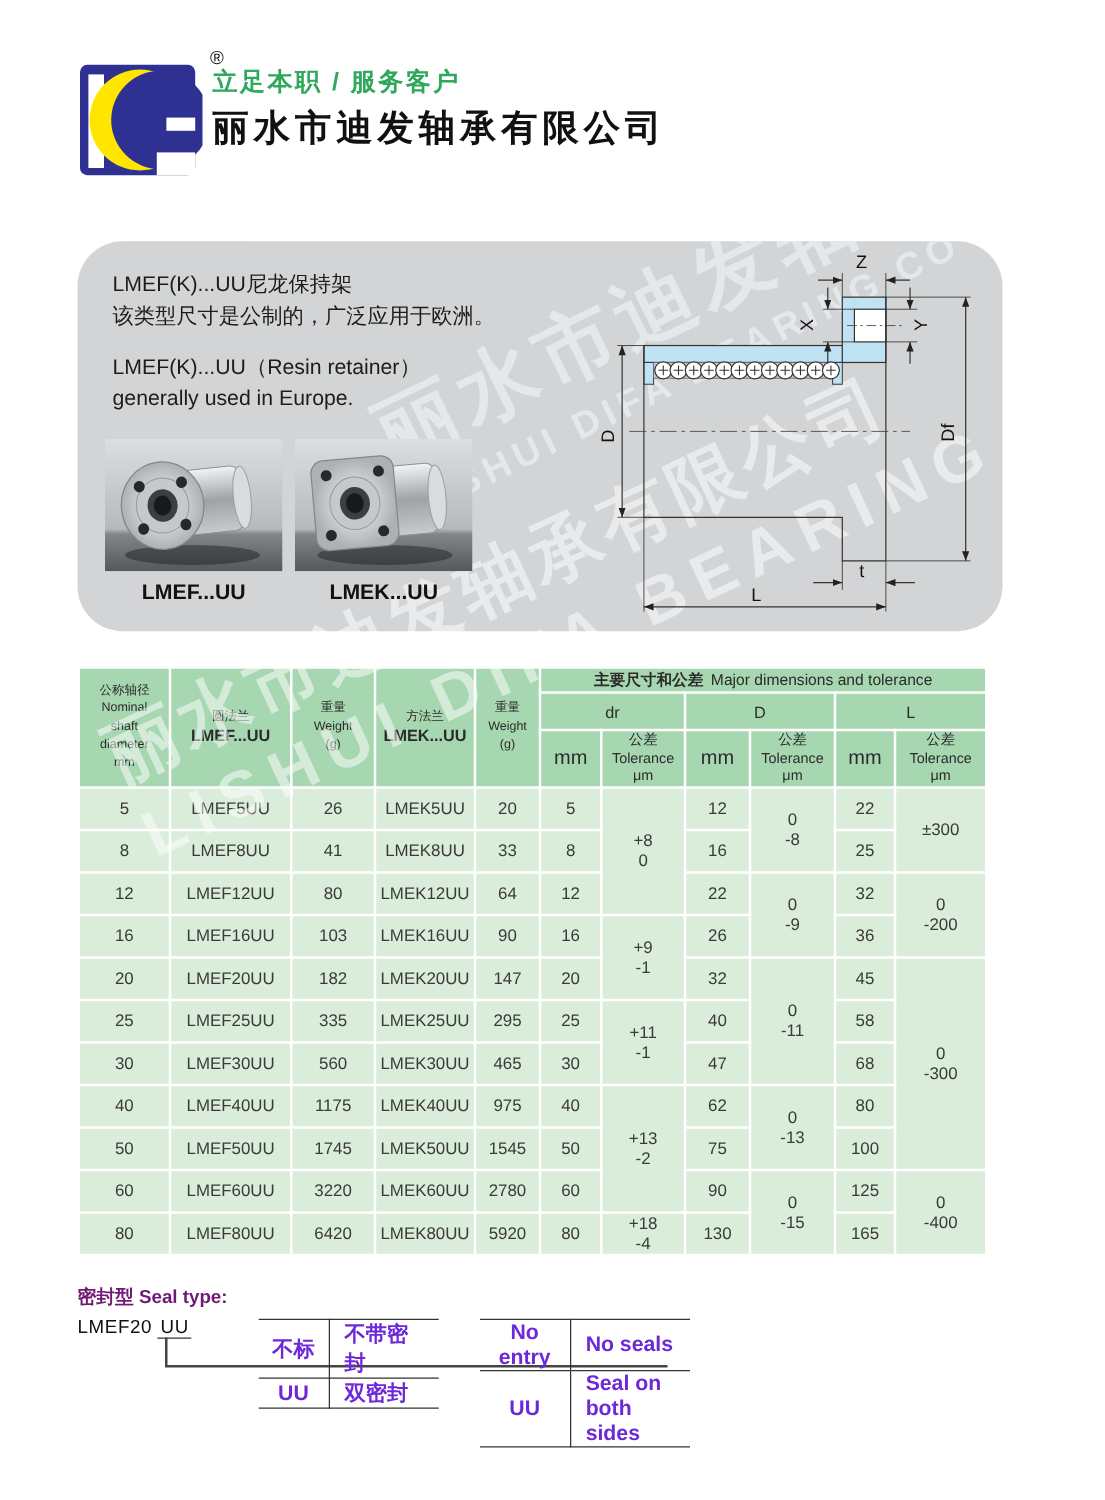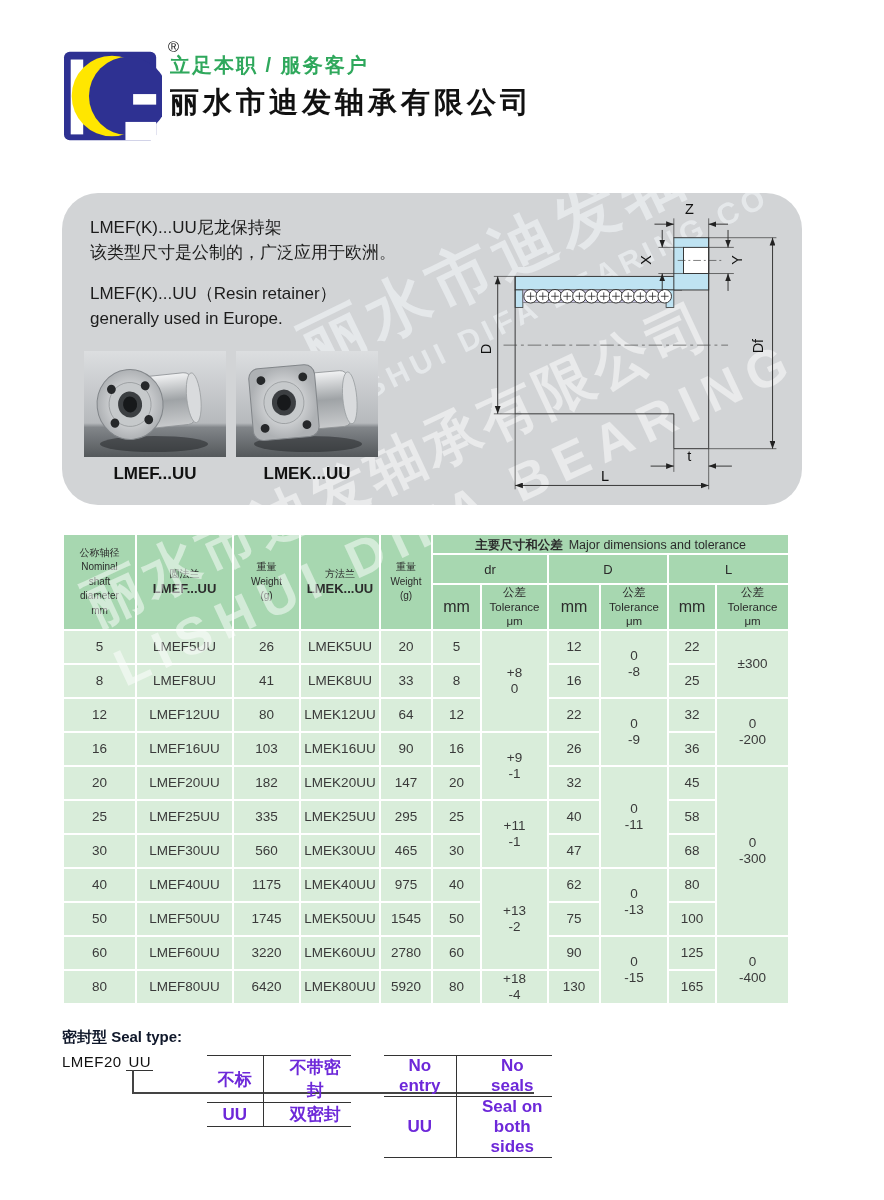--- a/index.html
+++ b/index.html
@@ -44,30 +44,30 @@
   tr.units th { height:42px; }
   td.tol div { line-height:16px; }
   .wm-table { position:absolute; left:10px; top:40px; width:780px; transform:rotate(-25deg);
               transform-origin:left top; z-index:4; pointer-events:none; }
   .wm-table div { font-weight:bold; color:rgba(255,255,255,0.5); white-space:nowrap; }
   .wm-table .l1 { font-size:58px; letter-spacing:4px; }
   .wm-table .l2 { font-size:52px; letter-spacing:10px; }
 
   
   .seal { position:absolute; left:62px; top:1028px; width:740px; height:90px; }
-  .seal-title { font-size:15px; font-weight:bold; color:#0f172a; }
+  .seal-title { font-size:15px; font-weight:bold; color:#701a75; }
   .seal-example { position:absolute; left:0; top:25px; font-size:15px; color:#111; letter-spacing:0.5px; }
   .seal-example .uu { border-bottom:1.5px solid #333; padding:0 2px; }
   .conn-v { position:absolute; left:70px; top:42px; width:1.5px; height:23px; background:#444; }
   .conn-h { position:absolute; left:70px; top:64px; width:402px; height:1.5px; background:#444; }
   table.seal-t { position:absolute; top:27px; border-collapse:collapse; }
   table.seal-t td { border-top:1.5px solid #333; border-bottom:1.5px solid #333;
                     font-size:17px; color:#6d28d9; height:15px; padding:0 8px;font-weight:bold; }
   table.seal-t td.code { text-align:center; border-right:1.5px solid #333; }
-  table.seal-t td.desc { text-align:center; padding-left:24px; }
+  table.seal-t td.desc { text-align:left; padding-left:12px; }
   .seal-cn { left:145px; width:144px; }
   .seal-cn td.code { width:56px; }
   .seal-en { left:322px; width:168px; }
   .seal-en td.code { width:72px; }
 </style>
 </head>
 <body>
 
 <div class="page">
 

